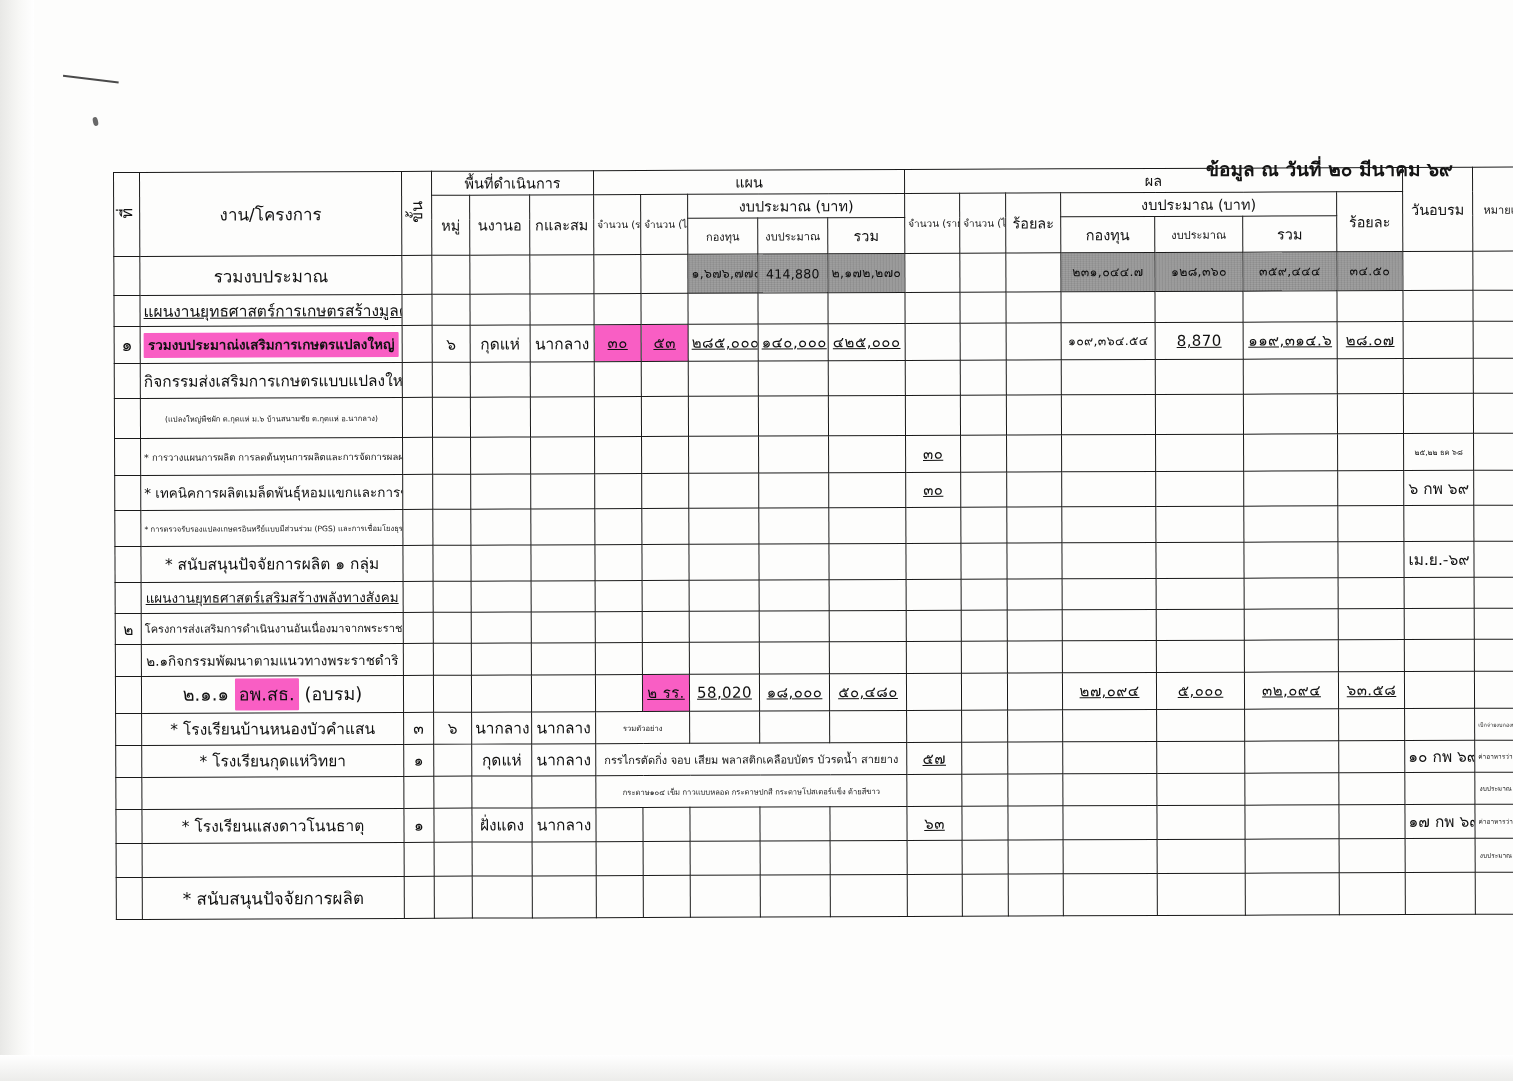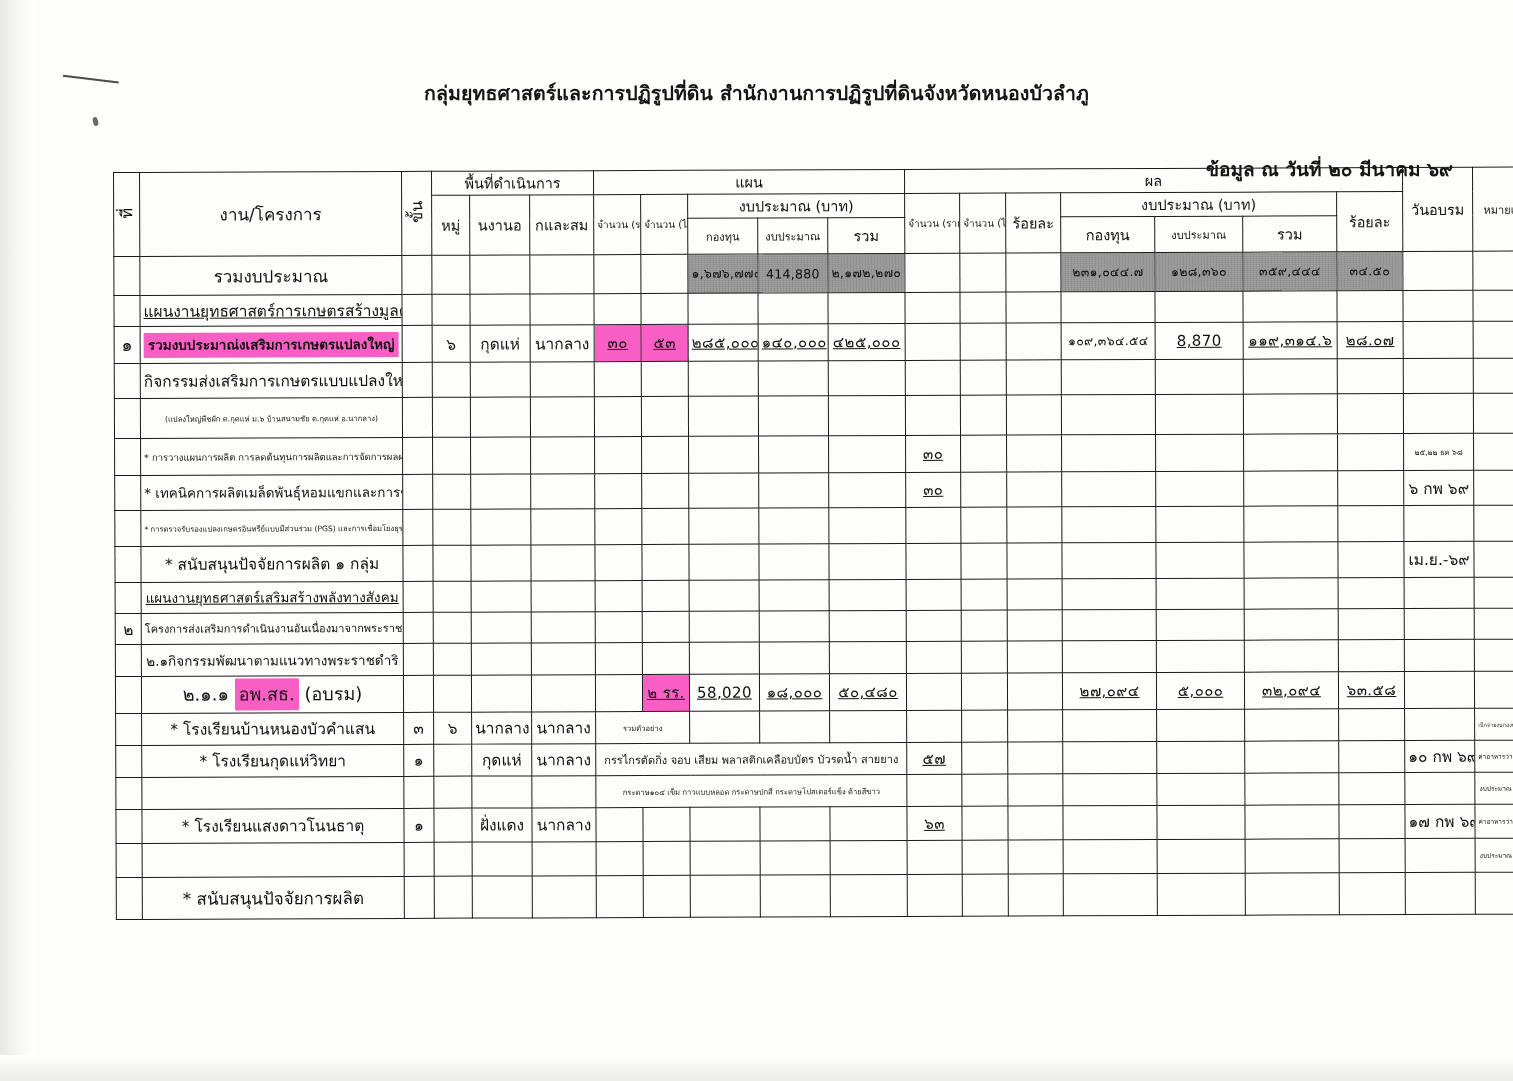--- a/index.html
+++ b/index.html
@@ -114,21 +114,20 @@
 </head>
 <body>
 
 <div id="paper"></div>
 <div id="scan-shadow-left"></div>
 <div id="scan-shadow-bottom"></div>
 <div id="corner-mark"></div>
 <div id="corner-dot"></div>
 
 <div id="titlewrap">
-  <div class="title-line">กลุ่มยุทธศาสตร์และการปฏิรูปที่ดิน  สำนักงานการปฏิรูปที่ดินจังหวัดหนองบัวลำภู</div>
 </div>
 
 <div id="datewrap">ข้อมูล ณ วันที่  ๒๐ มีนาคม ๖๙</div>
 
 <div id="tablewrap">
 <table class="grid">
   <colgroup>
     <col style="width:26px">
         <col style="width:262px">
         <col style="width:30px">

